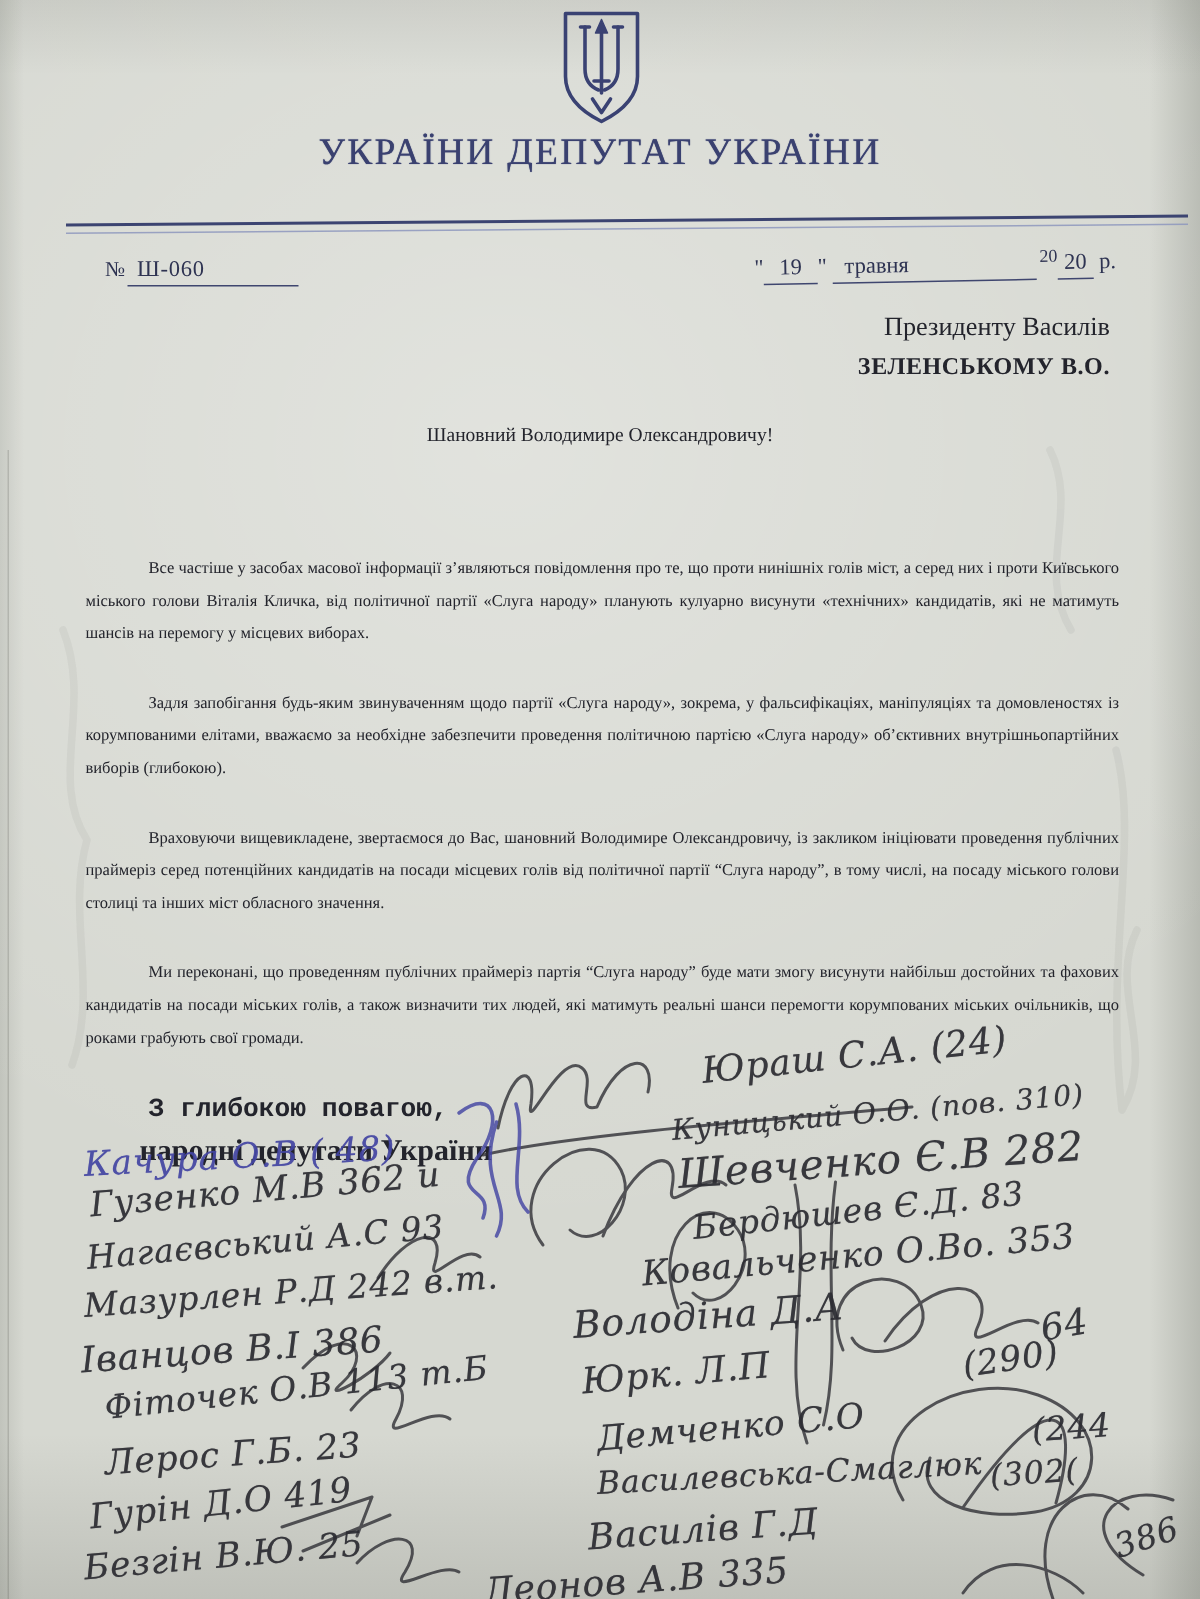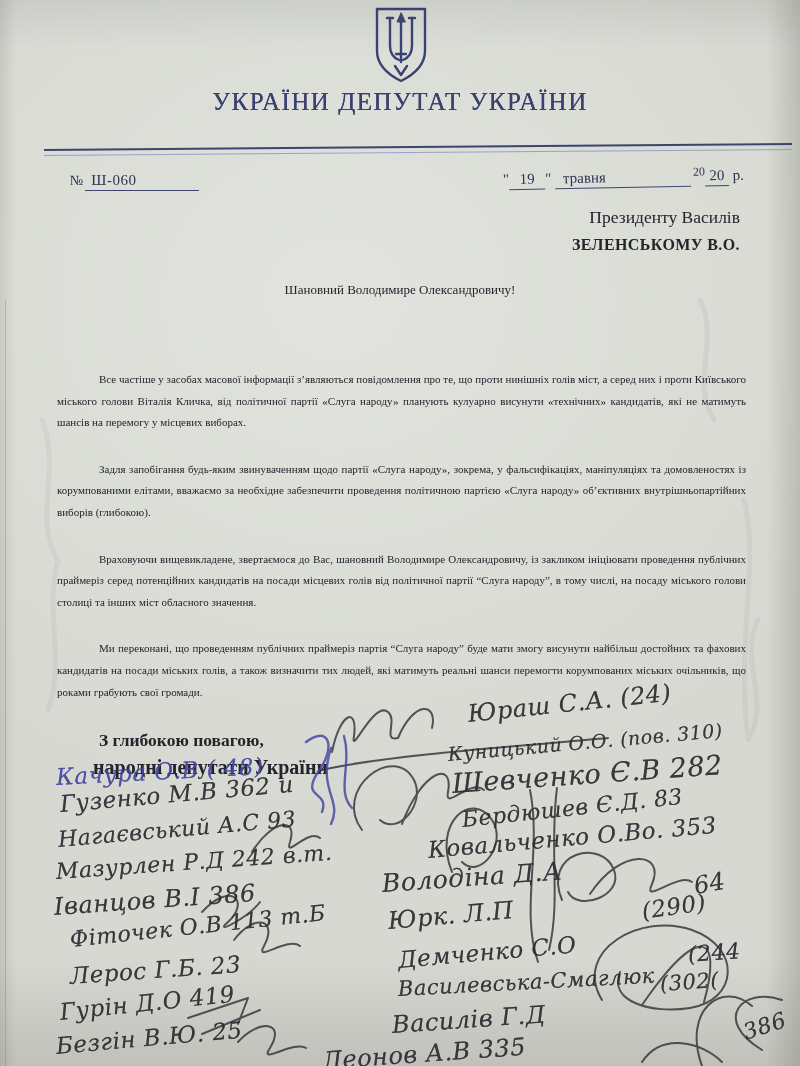--- a/index.html
+++ b/index.html
@@ -36,21 +36,21 @@
   .daterow .yr{width:24px;text-align:center;padding-bottom:1px;}
   
   .addr{right:60px;top:203px;text-align:right;line-height:28px;}
   .addr .l1{font-size:17.5px;}
   .addr .l2{font-size:16px;font-weight:bold;letter-spacing:.4px;}
   
   .salut{left:0;right:0;top:282px;text-align:center;font-size:13px;}
   .body{left:57px;top:321px;width:689px;font-size:11px;line-height:21.6px;text-align:justify;margin-top:48px;}
   .body p{margin:0 0 25px 0;text-indent:42px;}
   
-  .close1{left:99px;top:730px;font-size:17.5px;font-weight:bold;}
+  .close1{left:99px;top:730px;font-size:17.5px;font-weight:bold;font-family:Liberation Mono, monospace;}
   .close2{left:93px;top:756px;font-size:20px;font-weight:bold;}
   
   .sig{
     position:absolute;font-family:"DejaVu Serif",serif;font-style:italic;
     color:#2c2c32;white-space:nowrap;transform-origin:left center;
     letter-spacing:.5px;opacity:.93;text-shadow:0 0 .5px rgba(40,40,45,.55);
   }
   .sig.blue{color:#4446a3;text-shadow:0 0 .5px rgba(68,70,163,.55);}
   .crease{left:5px;top:300px;width:1px;height:766px;background:rgba(70,72,64,.20);}
   svg.overlay{position:absolute;left:0;top:0;pointer-events:none;}

